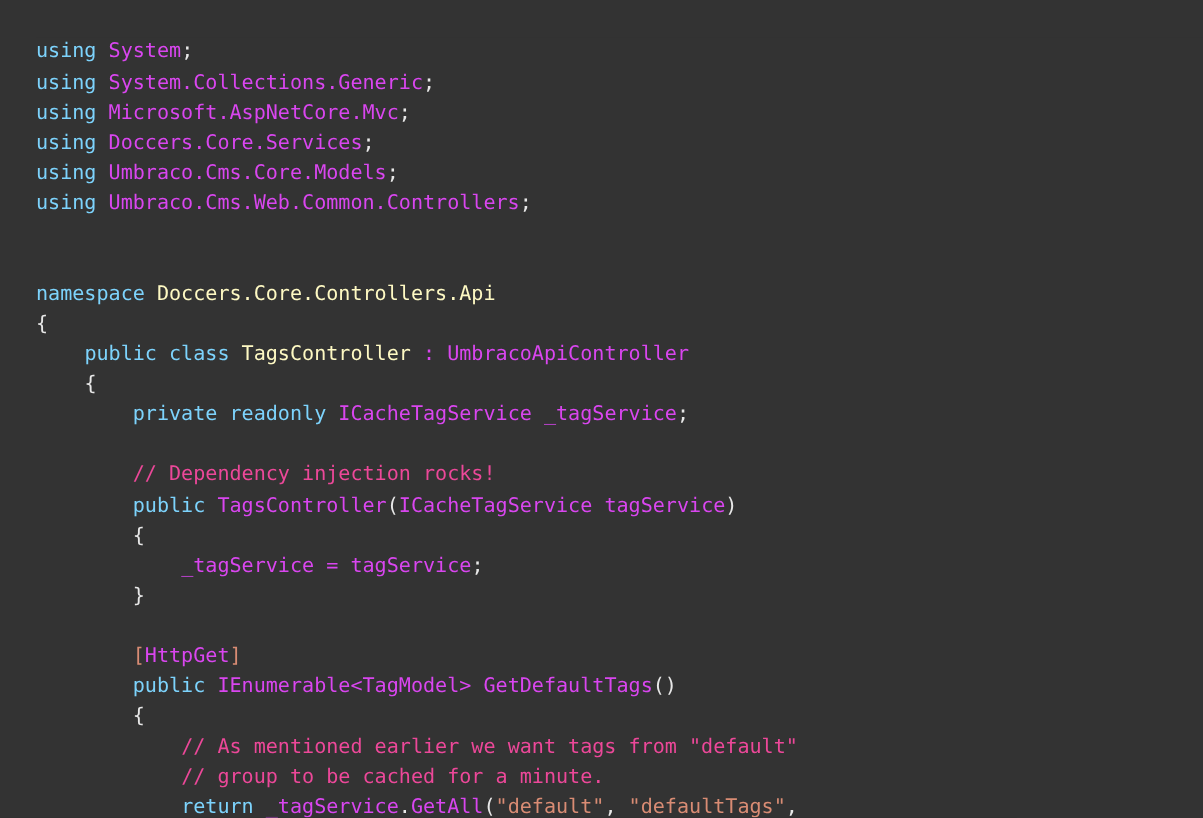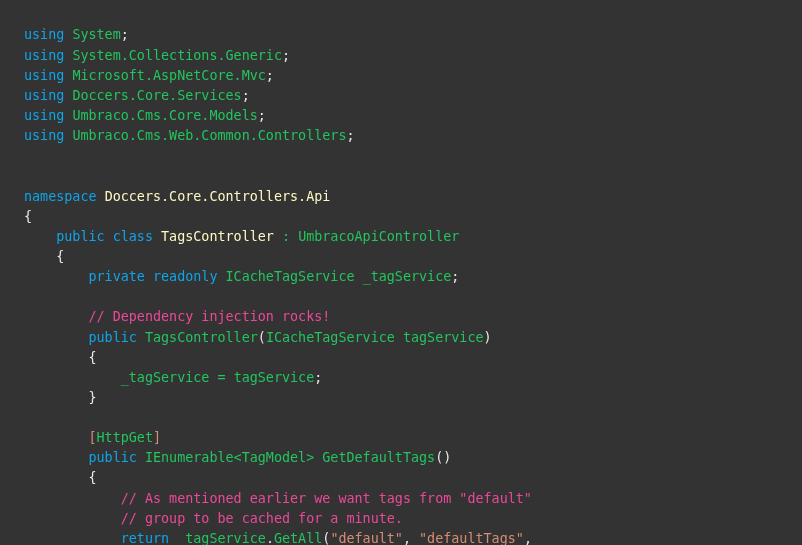--- a/index.html
+++ b/index.html
@@ -34,26 +34,26 @@
     color: #E8E8E8;
     -webkit-font-smoothing: antialiased;
   }
   .ln {
     display: block;
     height: 20.15px;
     white-space: pre;
   }
   .tok { white-space: pre; }
   
-  .kw   { color: #0ea5e9; text-align: center; }           
+  .kw   { color: #7dd3fc; text-align: center; }           
   .name { color: #fef9c3; }           
   .cmt  { color: #ec4899; }           
   .str  { color: #D98C74; }           
   .punc { color: #E8E8E8; }           
   .attrb{ color: #D98C74; }           
-  .plain{ color: #22c55e; text-align: center; }
+  .plain{ color: #d946ef; text-align: center; }
 </style>
 </head>
 <body style="background: rgb(51, 51, 51);">
 
 <div id="code-surface" style="background: rgb(51, 51, 51);">
   <pre id="code-block" style="background: rgb(51, 51, 51); color: rgb(232, 232, 232);"><span class="ln"><span class="tok kw">using</span><span class="tok plain"> </span><span class="tok plain">System</span><span class="tok punc">;</span></span><span class="ln"><span class="tok kw">using</span><span class="tok plain"> </span><span class="tok plain">System.Collections.Generic</span><span class="tok punc">;</span></span><span class="ln"><span class="tok kw">using</span><span class="tok plain"> </span><span class="tok plain">Microsoft.AspNetCore.Mvc</span><span class="tok punc">;</span></span><span class="ln"><span class="tok kw">using</span><span class="tok plain"> </span><span class="tok plain">Doccers.Core.Services</span><span class="tok punc">;</span></span><span class="ln"><span class="tok kw">using</span><span class="tok plain"> </span><span class="tok plain">Umbraco.Cms.Core.Models</span><span class="tok punc">;</span></span><span class="ln"><span class="tok kw">using</span><span class="tok plain"> </span><span class="tok plain">Umbraco.Cms.Web.Common.Controllers</span><span class="tok punc">;</span></span><span class="ln">&nbsp;</span><span class="ln">&nbsp;</span><span class="ln"><span class="tok kw">namespace</span><span class="tok plain"> </span><span class="tok name">Doccers.Core.Controllers.Api</span></span><span class="ln"><span class="tok punc">{</span></span><span class="ln"><span class="tok plain">    </span><span class="tok kw">public</span><span class="tok plain"> </span><span class="tok kw">class</span><span class="tok plain"> </span><span class="tok name">TagsController</span><span class="tok plain"> : </span><span class="tok plain">UmbracoApiController</span></span><span class="ln"><span class="tok plain">    </span><span class="tok punc">{</span></span><span class="ln"><span class="tok plain">        </span><span class="tok kw">private</span><span class="tok plain"> </span><span class="tok kw">readonly</span><span class="tok plain"> </span><span class="tok plain">ICacheTagService</span><span class="tok plain"> </span><span class="tok plain">_tagService</span><span class="tok punc">;</span></span><span class="ln">&nbsp;</span><span class="ln"><span class="tok plain">        </span><span class="tok cmt">// Dependency injection rocks!</span></span><span class="ln"><span class="tok plain">        </span><span class="tok kw">public</span><span class="tok plain"> </span><span class="tok plain">TagsController</span><span class="tok punc">(</span><span class="tok plain">ICacheTagService</span><span class="tok plain"> </span><span class="tok plain">tagService</span><span class="tok punc">)</span></span><span class="ln"><span class="tok plain">        </span><span class="tok punc">{</span></span><span class="ln"><span class="tok plain">            </span><span class="tok plain">_tagService</span><span class="tok plain"> = </span><span class="tok plain">tagService</span><span class="tok punc">;</span></span><span class="ln"><span class="tok plain">        </span><span class="tok punc">}</span></span><span class="ln">&nbsp;</span><span class="ln"><span class="tok plain">        </span><span class="tok attrb">[</span><span class="tok plain">HttpGet</span><span class="tok attrb">]</span></span><span class="ln"><span class="tok plain">        </span><span class="tok kw">public</span><span class="tok plain"> </span><span class="tok plain">IEnumerable&lt;TagModel&gt;</span><span class="tok plain"> </span><span class="tok plain">GetDefaultTags</span><span class="tok punc">()</span></span><span class="ln"><span class="tok plain">        </span><span class="tok punc">{</span></span><span class="ln"><span class="tok plain">            </span><span class="tok cmt">// As mentioned earlier we want tags from "default"</span></span><span class="ln"><span class="tok plain">            </span><span class="tok cmt">// group to be cached for a minute.</span></span><span class="ln"><span class="tok plain">            </span><span class="tok kw">return</span><span class="tok plain"> </span><span class="tok plain">_tagService</span><span class="tok punc">.</span><span class="tok plain">GetAll</span><span class="tok punc">(</span><span class="tok str">"default"</span><span class="tok punc">, </span><span class="tok str">"defaultTags"</span><span class="tok punc">,</span></span></pre>
 </div>
 
 </body></html>

